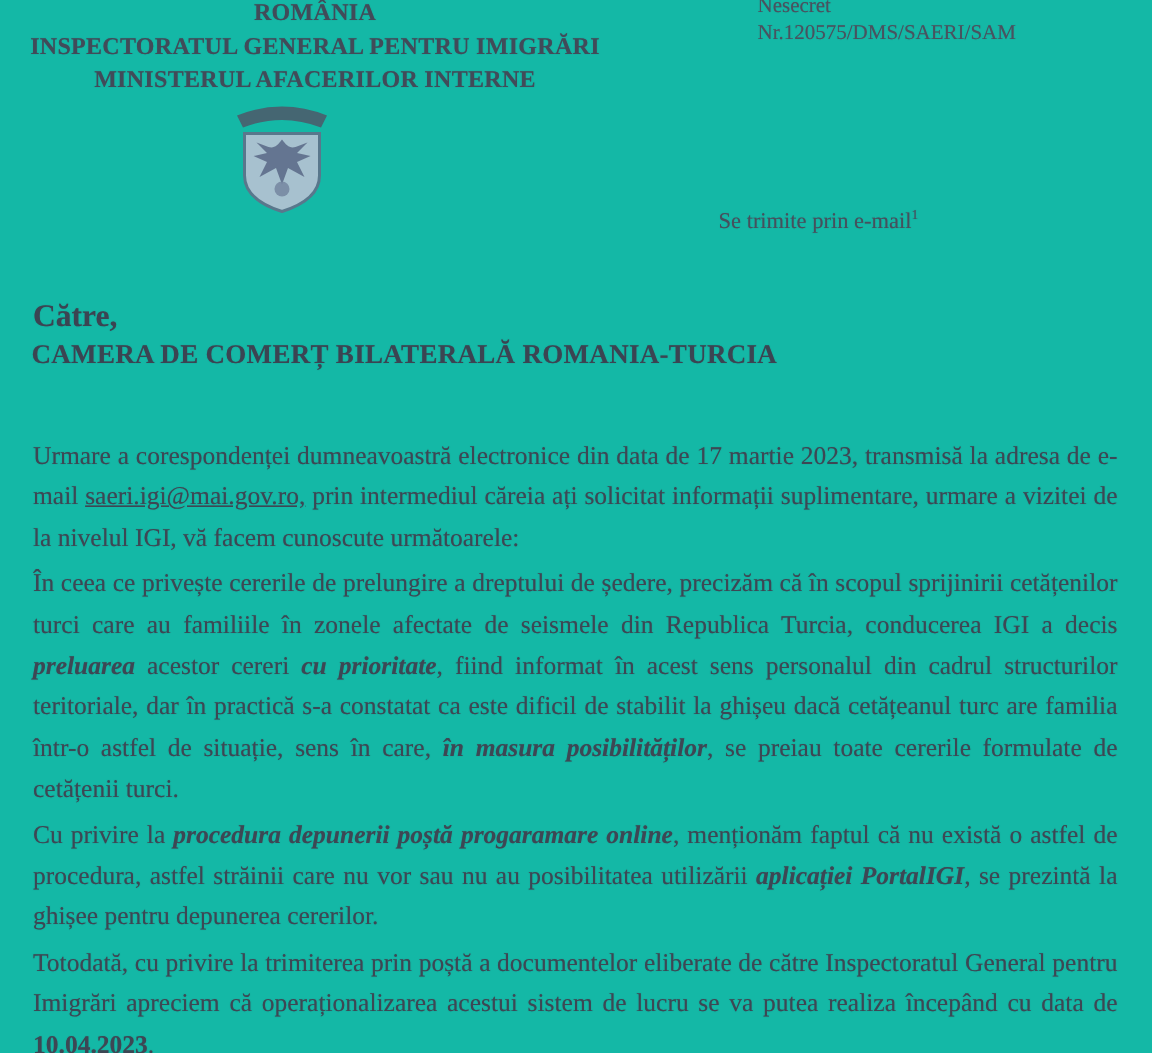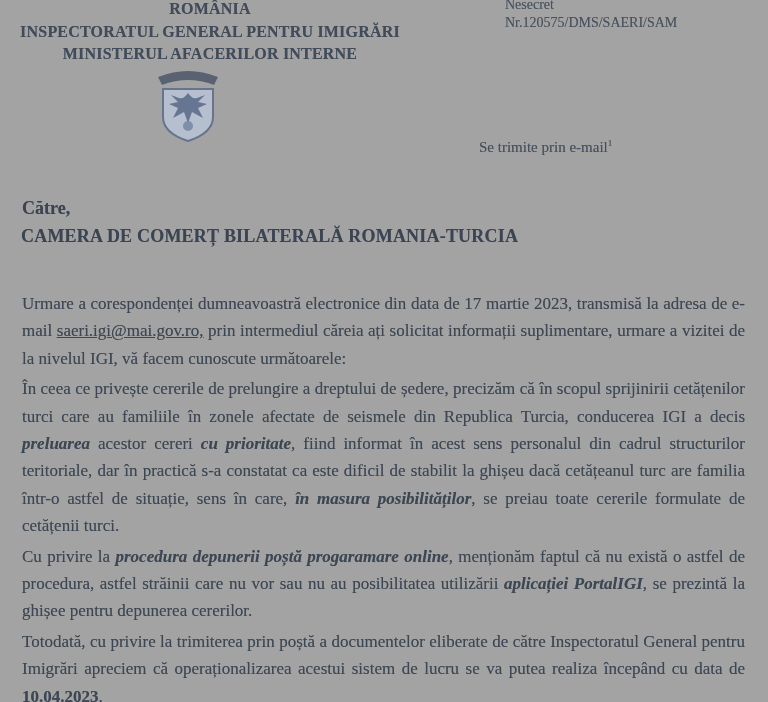--- a/index.html
+++ b/index.html
@@ -1,19 +1,19 @@
 <!DOCTYPE html>
 <html><head>
 <meta charset="utf-8">
 <style>
   html, body { margin: 0; padding: 0; background: #ffffff; }
   .page {
     position: relative;
     width: 768px; height: 702px;
-    background: #a3a3a3;
+    background: #14b8a6;
     overflow: hidden;
     font-family: "Liberation Serif", "DejaVu Serif", serif;
     color: #3d4754;
   }
   .letterhead {
     position: absolute; top: -2px; left: 0; width: 420px;
     text-align: center;
     font-weight: bold; font-size: 16px; line-height: 22.5px;
     color: #414b59;
     text-shadow: 0 0 0.6px rgba(65,75,89,0.55);
@@ -29,21 +29,21 @@
     text-shadow: 0 0 0.5px rgba(73,82,95,0.5);
   }
   .delivery {
     position: absolute; left: 479px; top: 138px;
     font-size: 15px; color: #46505d;
     text-shadow: 0 0 0.5px rgba(70,80,93,0.5);
   }
   .delivery sup { font-size: 9px; vertical-align: super; }
   .salutation {
     position: absolute; left: 22px; top: 198px;
-    font-size: 18px; font-weight: bold; color: #3b4452;
+    font-size: 21px; font-weight: bold; color: #3b4452;
     text-shadow: 0 0 0.6px rgba(59,68,82,0.5);
   }
   .recipient {
     position: absolute; left: 21px; top: 226px;
     font-size: 18px; font-weight: bold; letter-spacing: 0.2px;
     color: #3b4452;
     text-shadow: 0 0 0.6px rgba(59,68,82,0.5);
   }
   .body-text {
     position: absolute; left: 22px; top: 290px; width: 723px;

